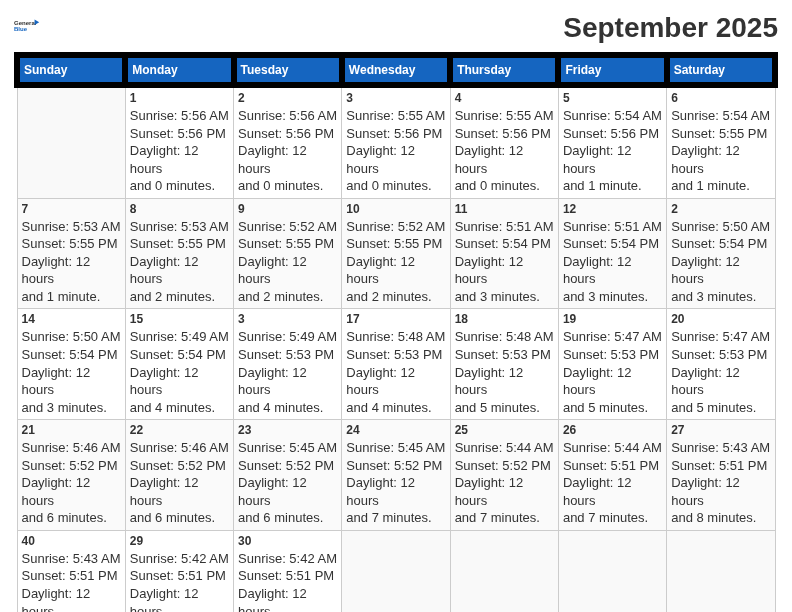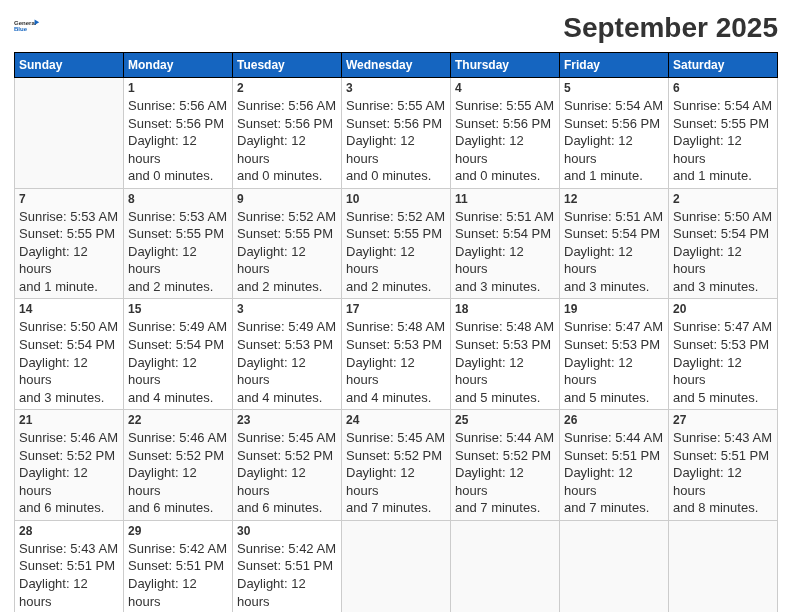--- a/index.html
+++ b/index.html
@@ -49,21 +49,21 @@
       border-collapse: collapse;
       table-layout: fixed;
     }
     thead tr th {
       background: #1565c0;
       color: #fff;
       font-size: 12px;
       font-weight: bold;
       padding: 5px 4px;
       text-align: left;
-      border: 1px solid #000000;
+      border: 6px solid #000000;
     }
     tbody tr td {
       border: 1px solid #ccc;
       vertical-align: top;
       padding: 3px 4px;
       height: 82px;
     }
     tbody tr:last-child td {
       height: 72px;
     }
@@ -305,21 +305,21 @@
           <td>
             <div class="day-num">27</div>
             <div class="day-info" style="white-space: pre-line;">Sunrise: 5:43 AM
 Sunset: 5:51 PM
 Daylight: 12 hours
 and 8 minutes.</div>
           </td>
         </tr>
         <tr>
           <td>
-            <div class="day-num">28</div>
+            <div class="day-num">40</div>
             <div class="day-info" style="white-space: pre-line;">Sunrise: 5:43 AM
 Sunset: 5:51 PM
 Daylight: 12 hours
 and 8 minutes.</div>
           </td>
           <td>
             <div class="day-num">29</div>
             <div class="day-info" style="white-space: pre-line;">Sunrise: 5:42 AM
 Sunset: 5:51 PM
 Daylight: 12 hours

